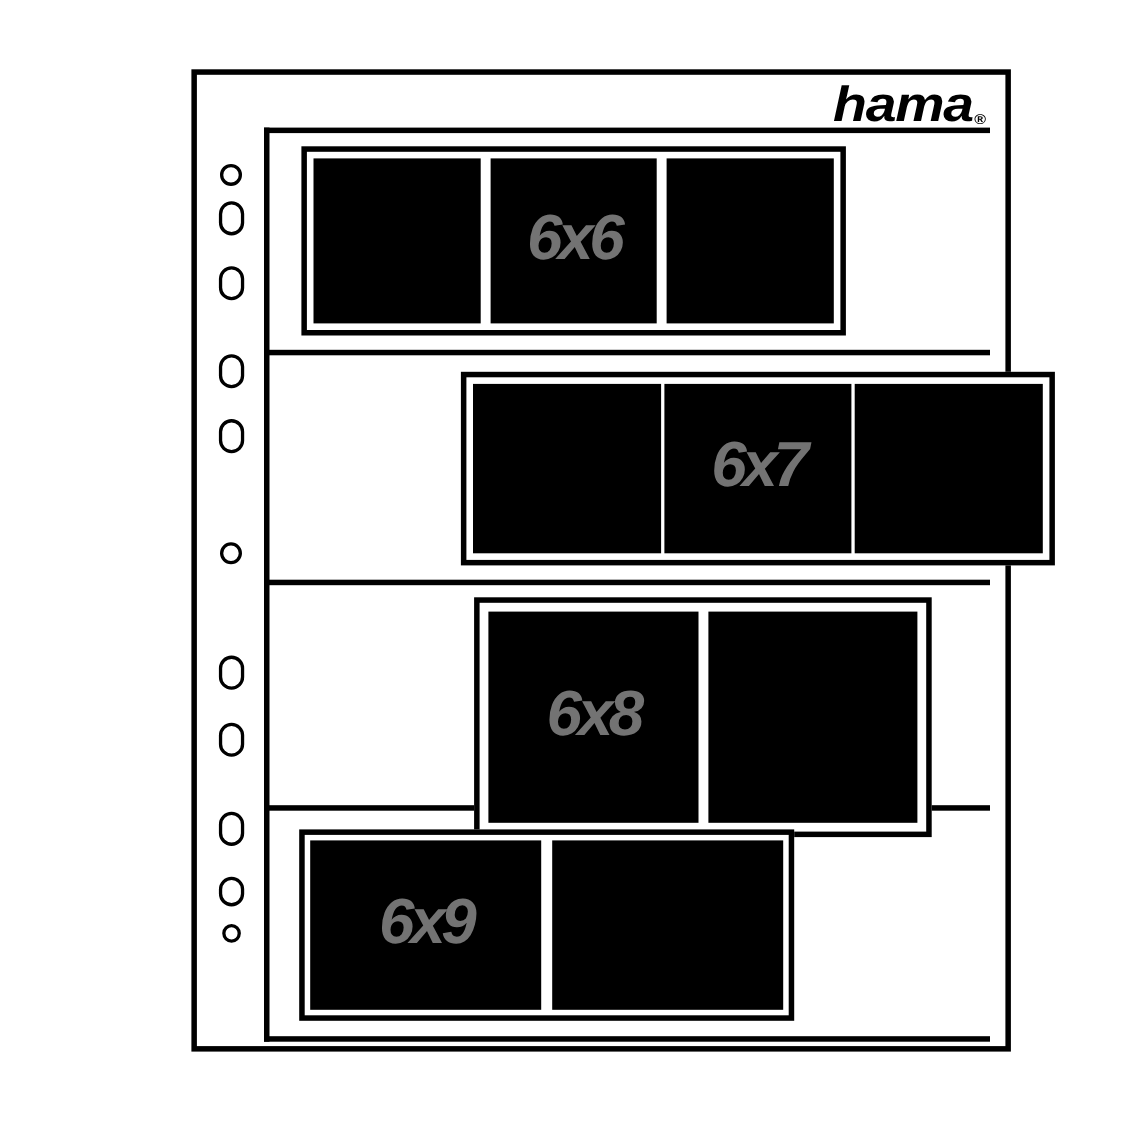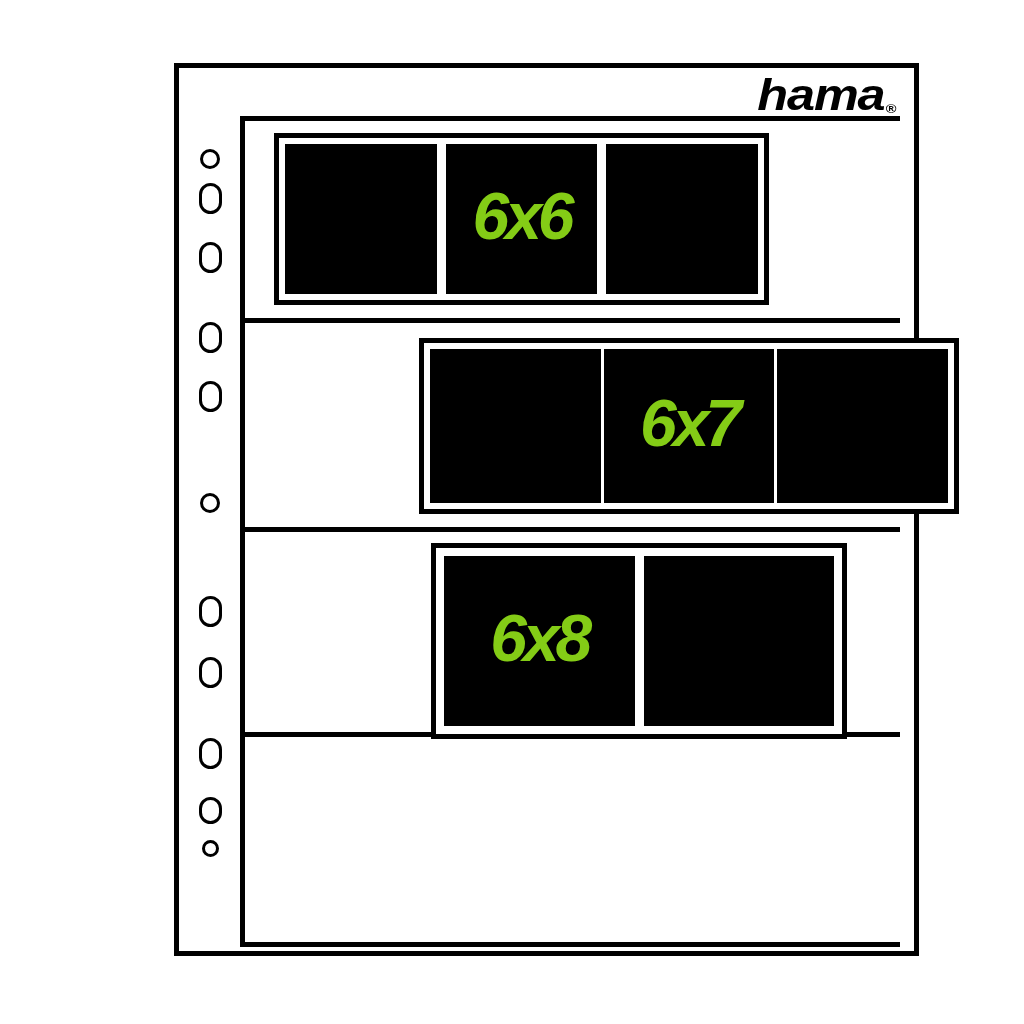--- a/index.html
+++ b/index.html
@@ -59,36 +59,36 @@
   .strip{
     position:absolute;
     box-sizing:border-box;
     border:5px solid #000;
     background:#ffffff;
     display:flex;
     z-index:4;
   }
   .s1{left:227px;top:133px;width:495px;height:172px;padding:6px;gap:9px;}
   .s2{left:372px;top:338px;width:540px;height:176px;padding:6px;gap:3px;}
-  .s3{left:384px;top:543px;width:416px;height:196px;padding:8px;gap:9px;}
+  .s3{left:384px;top:543px;width:416px;height:218px;padding:8px;gap:9px;}
   .s4{left:225px;top:754px;width:450px;height:174px;padding:5px;gap:10px;}
   .frame{
     flex:1 1 0;
     background:#000;
     display:flex;
     align-items:center;
     justify-content:center;
     overflow:hidden;
   }
   .format-label{
     font-weight:bold;
     font-style:italic;
-    font-size:66px;
+    font-size:58px;
     letter-spacing:-4px;
-    color:#84cc16;
+    color:#737373;
     line-height:1;
     transform:translateY(-3px);
     white-space:nowrap;
   }
 </style>
 </head>
 <body>
 
 <div class="canvas">
 
@@ -132,14 +132,20 @@
         <span class="format-label">6x7</span>
       </div>
       <div class="frame"></div>
     </div>
   <div class="strip s3">
       <div class="frame">
         <span class="format-label">6x8</span>
       </div>
       <div class="frame"></div>
     </div>
+  <div class="strip s4">
+      <div class="frame">
+        <span class="format-label">6x9</span>
+      </div>
+      <div class="frame"></div>
+    </div>
 
 </div>
 
 </body></html>

